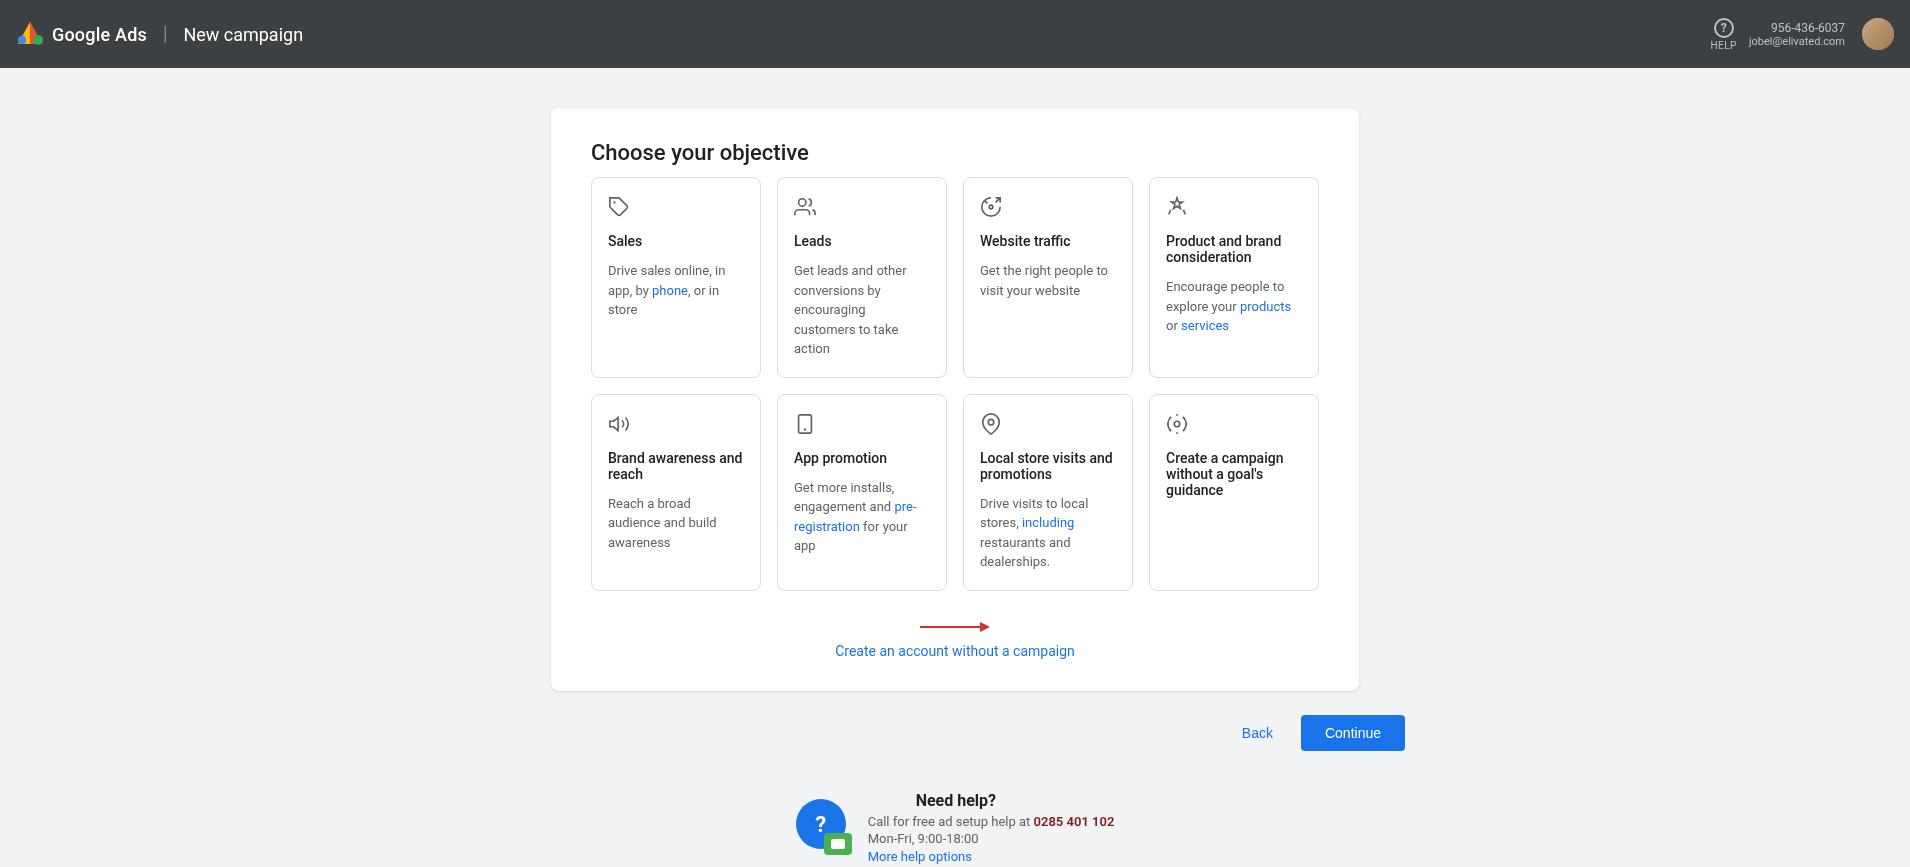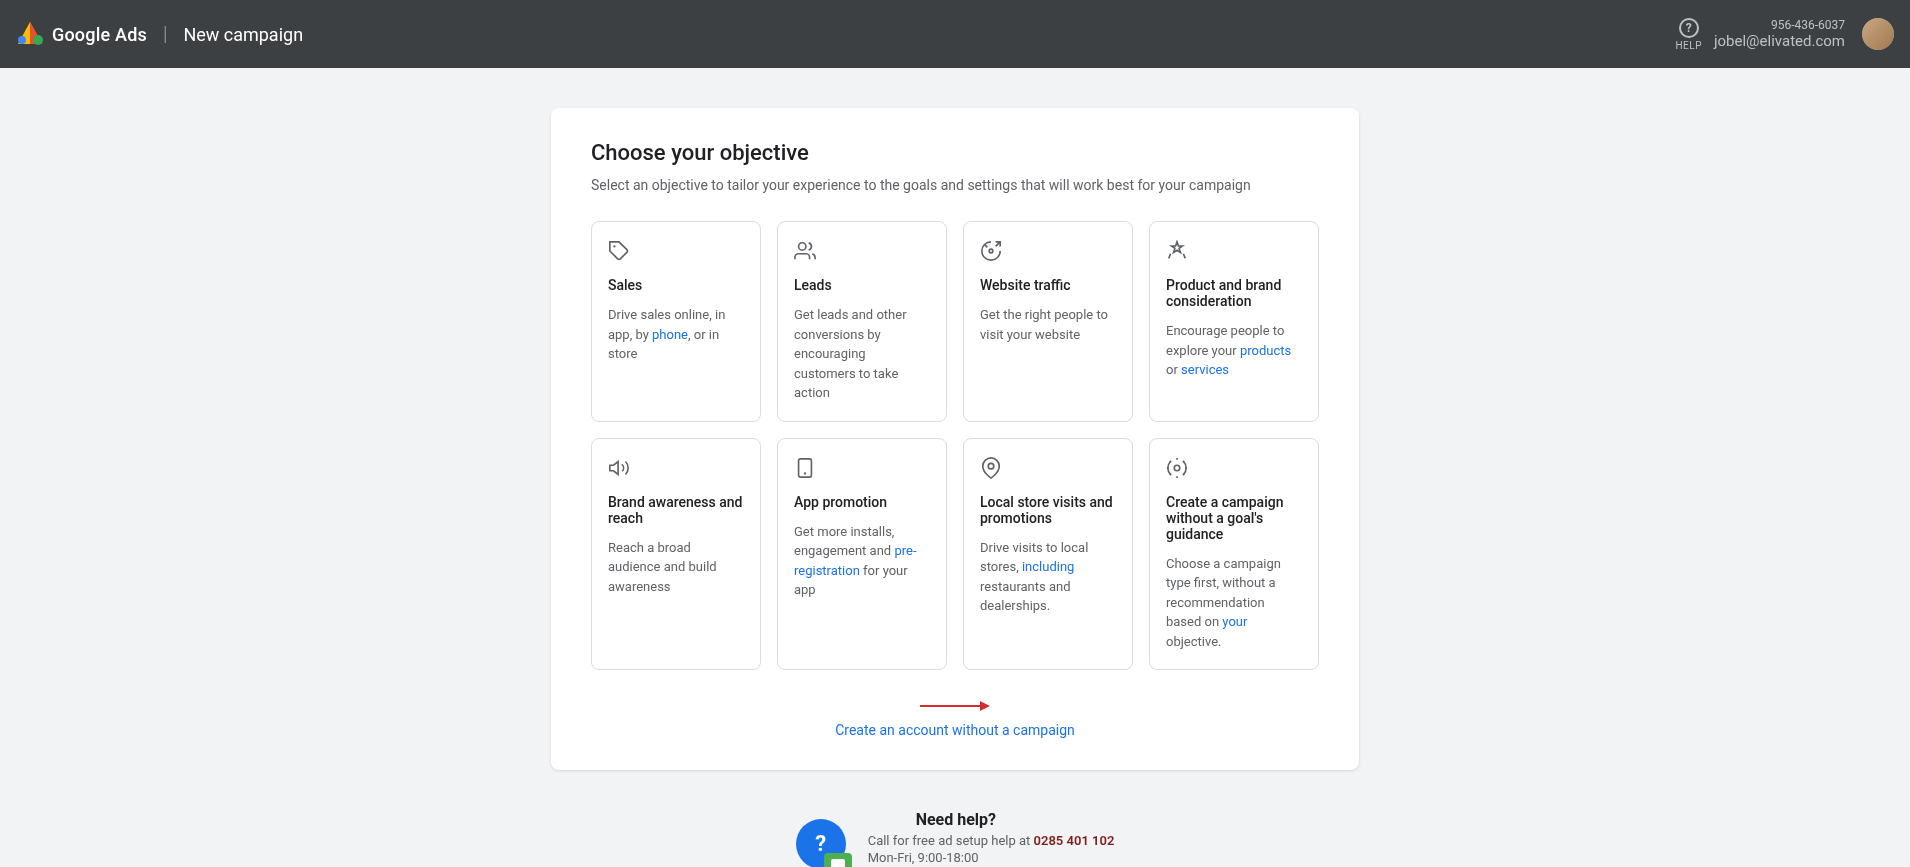--- a/index.html
+++ b/index.html
@@ -90,21 +90,21 @@
     }
     .account-details {
       text-align: right;
     }
     .account-phone {
       color: #bdc1c6;
       font-size: 12px;
     }
     .account-email {
       color: #bdc1c6;
-      font-size: 15px;
+      font-size: 11px;
     }
     .avatar {
       width: 32px;
       height: 32px;
       border-radius: 50%;
       background: #a8a8a8;
       display: flex;
       align-items: center;
       justify-content: center;
       overflow: hidden;
@@ -345,21 +345,20 @@
       <div class="avatar">
         <div class="avatar-img"></div>
       </div>
     </div>
   </div>
 </header>
 
 <div class="main-content">
   <div class="card">
     <h2 class="card-title">Choose your objective</h2>
-    <p class="card-subtitle">Select an objective to tailor your experience to the goals and settings that will work best for your campaign</p>
 
     <div class="objectives-grid">
 
       <div class="objective-card">
         <div class="obj-icon">
           <svg width="22" height="22" viewBox="0 0 24 24" fill="none" stroke="#5f6368" stroke-width="1.8">
             <path d="M20.59 13.41l-7.17 7.17a2 2 0 01-2.83 0L2 12V2h10l8.59 8.59a2 2 0 010 2.82z"></path>
             <line x1="7" y1="7" x2="7.01" y2="7" stroke-linecap="round" stroke-width="2.5"></line>
           </svg>
         </div>
@@ -441,36 +440,39 @@
 
       <div class="objective-card">
         <div class="obj-icon">
           <svg width="22" height="22" viewBox="0 0 24 24" fill="none" stroke="#5f6368" stroke-width="1.8">
             <circle cx="12" cy="12" r="3"></circle>
             <path d="M19.07 4.93a10 10 0 010 14.14M4.93 4.93a10 10 0 000 14.14"></path>
             <path d="M12 1v2M12 21v2M4.22 4.22l1.42 1.42M18.36 18.36l1.42 1.42M1 12h2M21 12h2M4.22 19.78l1.42-1.42M18.36 5.64l1.42-1.42"></path>
           </svg>
         </div>
         <div class="obj-title">Create a campaign without a goal's guidance</div>
-        <div class="obj-desc">Choose a campaign type first, without a recommendation based on <span class="obj-desc-link">your</span> objective.</div>
       </div>
 
     </div>
 
     <div style="display:flex; align-items:center; gap:8px; position: relative; flex-direction: column;">
 
       <svg width="80" height="20" style="position:relative; top:0;">
         <line x1="5" y1="12" x2="65" y2="12" stroke="#d32f2f" stroke-width="2"></line>
         <polygon points="65,7 75,12 65,17" fill="#d32f2f"></polygon>
       </svg>
       <a class="create-account-link">Create an account without a campaign</a>
     </div>
 
   </div>
 
+  <div class="bottom-actions">
+    <button class="btn-back">Back</button>
+    <button class="btn-continue">Continue</button>
+  </div>
 
   <div class="help-section">
     <div class="help-bubble-icon">
       <div class="bubble-blue">
         <span>?</span>
       </div>
       <div class="bubble-chat"></div>
     </div>
     <div class="help-text">
       <h3>Need help?</h3>

